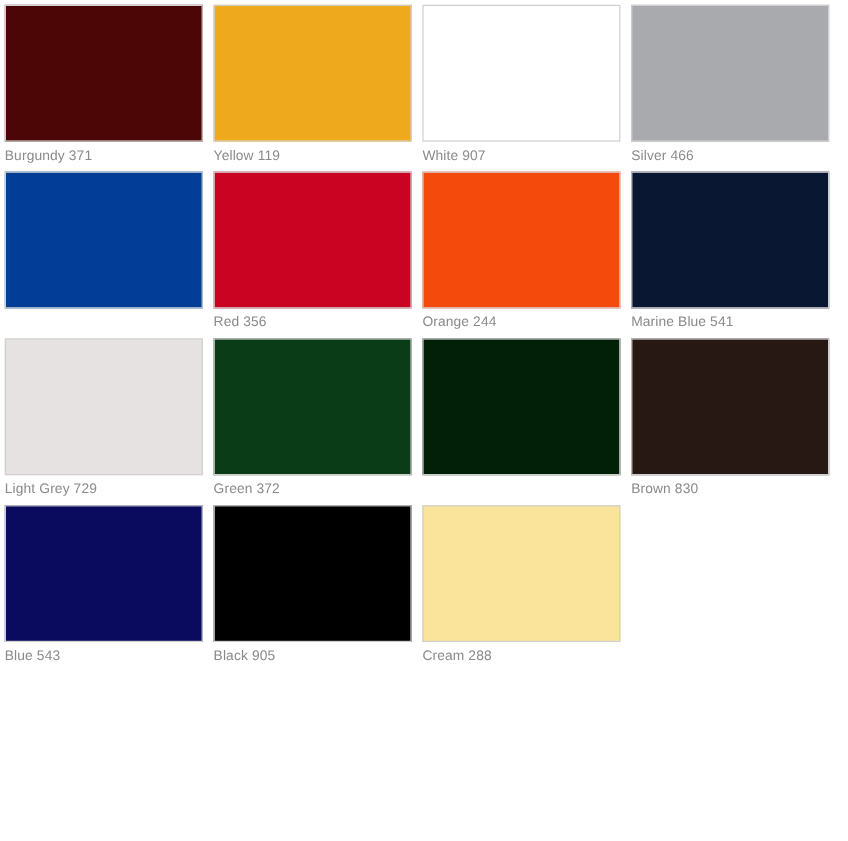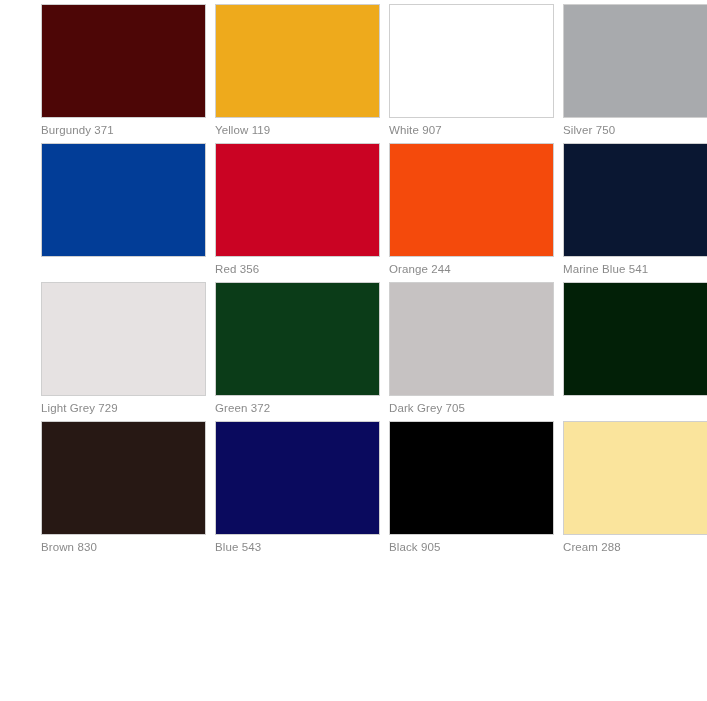--- a/index.html
+++ b/index.html
@@ -20,21 +20,20 @@
     column-gap: 0px;
     row-gap: 0px;
     padding: 4px 0 0 4px;
     box-sizing: border-box;
   }
   .swatch-cell {
     width: 174px;
     height: 155px;
     box-sizing: border-box;
     padding-right: 9px;
-    margin-left: 37px;
   }
   .swatch-chip {
     width: 165px;
     height: 114px;
     box-sizing: border-box;
     border: 1px solid #cfcfcf;
     display: block;
   }
   .swatch-label {
     display: block;
@@ -57,21 +56,21 @@
     <div class="swatch-cell">
       <div class="swatch-chip" style="background-color: rgb(238, 170, 28); border-color: rgb(207, 207, 207);"></div>
       <span class="swatch-label">Yellow 119</span>
     </div>
     <div class="swatch-cell">
       <div class="swatch-chip" style="background-color: rgb(255, 255, 255); border-color: rgb(207, 207, 207);"></div>
       <span class="swatch-label">White 907</span>
     </div>
     <div class="swatch-cell">
       <div class="swatch-chip" style="background-color: rgb(168, 170, 173); border-color: rgb(207, 207, 207);"></div>
-      <span class="swatch-label">Silver 750</span>
+      <span class="swatch-label">Silver 466</span>
     </div>
     <div class="swatch-cell">
       <div class="swatch-chip" style="background-color: rgb(2, 61, 151); border-color: rgb(207, 207, 207);"></div>
     </div>
     <div class="swatch-cell">
       <div class="swatch-chip" style="background-color: rgb(202, 3, 35); border-color: rgb(207, 207, 207);"></div>
       <span class="swatch-label">Red 356</span>
     </div>
     <div class="swatch-cell">
       <div class="swatch-chip" style="background-color: rgb(244, 74, 12); border-color: rgb(207, 207, 207);"></div>
@@ -83,24 +82,20 @@
     </div>
     <div class="swatch-cell">
       <div class="swatch-chip" style="background-color: rgb(230, 226, 226); border-color: rgb(207, 207, 207);"></div>
       <span class="swatch-label">Light Grey 729</span>
     </div>
     <div class="swatch-cell">
       <div class="swatch-chip" style="background-color: rgb(11, 60, 24); border-color: rgb(207, 207, 207);"></div>
       <span class="swatch-label">Green 372</span>
     </div>
     <div class="swatch-cell">
-      <div class="swatch-chip" style="background-color: rgb(198, 194, 194); border-color: rgb(207, 207, 207);"></div>
-      <span class="swatch-label">Dark Grey 705</span>
-    </div>
-    <div class="swatch-cell">
       <div class="swatch-chip" style="background-color: rgb(2, 32, 7); border-color: rgb(207, 207, 207);"></div>
     </div>
     <div class="swatch-cell">
       <div class="swatch-chip" style="background-color: rgb(39, 24, 20); border-color: rgb(207, 207, 207);"></div>
       <span class="swatch-label">Brown 830</span>
     </div>
     <div class="swatch-cell">
       <div class="swatch-chip" style="background-color: rgb(10, 10, 94); border-color: rgb(207, 207, 207);"></div>
       <span class="swatch-label">Blue 543</span>
     </div>

